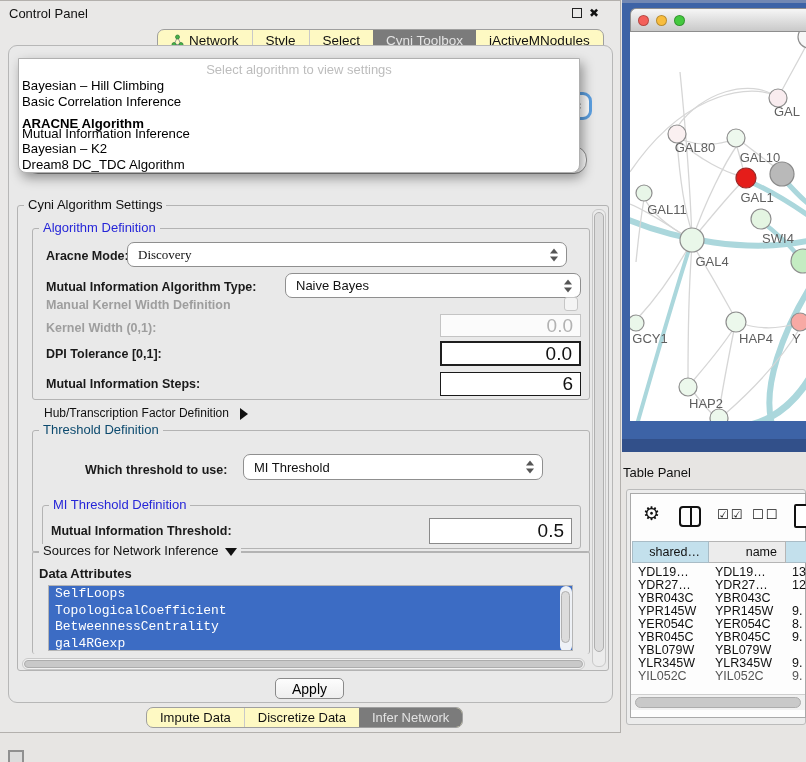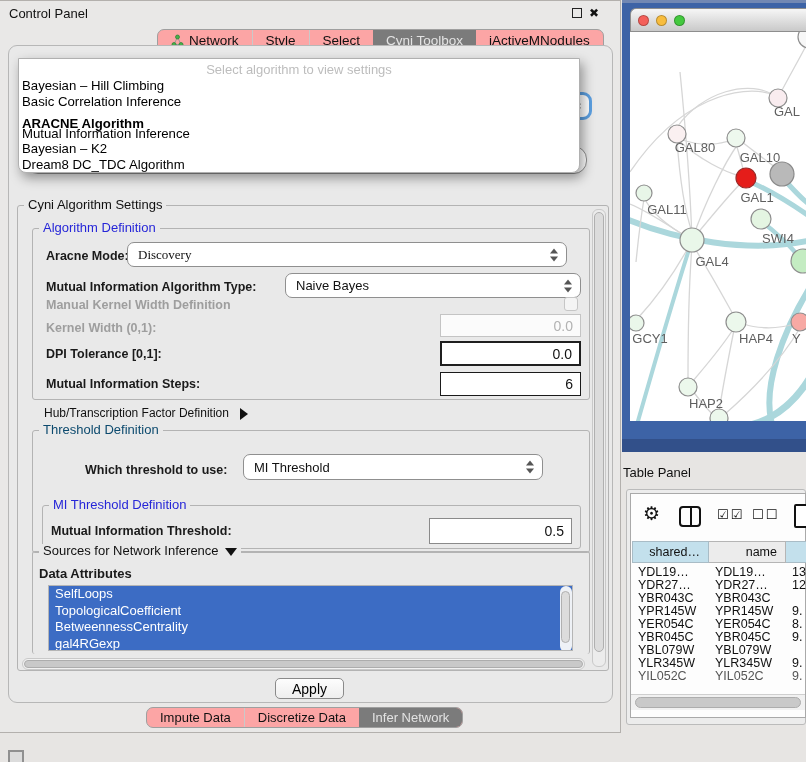--- a/index.html
+++ b/index.html
@@ -9,21 +9,21 @@
   .abs{position:absolute;}
 
   
   #control-panel{left:0;top:8;width:621px;height:733px;background:#e9e8e7;
     border:1px solid #b3b0ad;border-left:none;}
   .cp-titlebar{left:0;top:0;width:100%;height:24px;display:flex;align-items:center;
     padding-left:9px;font-size:13px;}
   .win-float{width:10px;height:10px;border:1.5px solid #222;background:transparent;}
   .win-close{font-size:12px;font-weight:bold;color:#111;line-height:10px;}
 
-  .tabbar{display:flex;align-items:stretch;background:#fca5a5;border:1px solid #9f9f9f;
+  .tabbar{display:flex;align-items:stretch;background:#fef9c3;border:1px solid #9f9f9f;
     border-radius:7px;overflow:hidden;}
   .tab{padding:0 13px;display:flex;align-items:center;gap:5px;font-size:13.5px;color:#111;white-space:nowrap;}
   .tab+.tab{border-left:1px solid #c9c9c9;}
   .tab.sel{background:#7b7b7b;color:#e3e3e3;border-left:none;}
   .tab.sel+.tab{border-left:none;}
 
   .content-box{left:8px;top:44px;width:605px;height:658px;background:#e9e9e9;
     border:1px solid #b7b7b7;border-radius:9px;}
 
   .groupbox{position:absolute;border:1px solid #b3b3b3;border-radius:3px;}
@@ -36,34 +36,34 @@
   .graylab{color:#9e9e9e;}
 
   .combo{position:absolute;background:#fff;border:1px solid #8f8f8f;border-radius:7px;
     font-size:13px;display:flex;align-items:center;padding-left:10px;color:#111;}
   .stepper{position:absolute;right:7px;top:50%;width:9px;height:13px;transform:translateY(-50%);}
   .stepper::before{content:"";position:absolute;top:0;left:0;border-left:4.5px solid transparent;
     border-right:4.5px solid transparent;border-bottom:5px solid #555;}
   .stepper::after{content:"";position:absolute;bottom:0;left:0;border-left:4.5px solid transparent;
     border-right:4.5px solid transparent;border-top:5px solid #555;}
 
-  .tfield{position:absolute;background:#fff;border:1px solid #8a8a8a;font-size:14px;
+  .tfield{position:absolute;background:#fff;border:1px solid #8a8a8a;font-size:19px;
     display:flex;align-items:center;justify-content:flex-end;padding-right:7px;}
   .tfield.strong{border:2px solid #1f1f1f;}
   .tfield.dis{border:1px solid #c4c4c4;color:#b2b2b2;background:#fbfbfb;}
 
   .arrow-right{display:inline-block;width:0;height:0;border-left:8px solid #111;
     border-top:6px solid transparent;border-bottom:6px solid transparent;vertical-align:middle;margin-left:8px;}
   .arrow-down{display:inline-block;width:0;height:0;border-top:8px solid #111;
     border-left:6px solid transparent;border-right:6px solid transparent;vertical-align:middle;margin-left:6px;}
 
   .vtrack{position:absolute;background:#ececec;border:1px solid #c9c9c9;border-radius:6px;}
   .vthumb{position:absolute;background:#dcdcdc;border:1px solid #b0b0b0;border-radius:6px;}
 
-  .list{position:absolute;background:#0f172a;border:1px solid #b5b5b5;overflow:hidden;}
+  .list{position:absolute;background:#0f172a;border:1px solid #b5b5b5;overflow:hidden;font-family:Liberation Mono, monospace;}
   .list-item{height:16.5px;background:#3c6cc4;color:#fff;font-size:13px;line-height:16.5px;
     padding-left:6px;white-space:nowrap;}
 
   .btn{position:absolute;border:1px solid #8a8a8a;border-radius:5px;font-size:14px;
     background:linear-gradient(#fdfdfd,#eeeeee);display:flex;align-items:center;justify-content:center;}
 
   
   #algo-dropdown{left:18px;top:57px;width:562px;height:115px;background:#fff;z-index:50;
     border:1px solid #b0b0b0;border-radius:0 0 8px 8px;box-shadow:3px 5px 12px rgba(0,0,0,.38);}
   .dd-hint{position:absolute;left:0;top:3px;width:100%;text-align:center;color:#bdbdbd;font-size:13px;}

